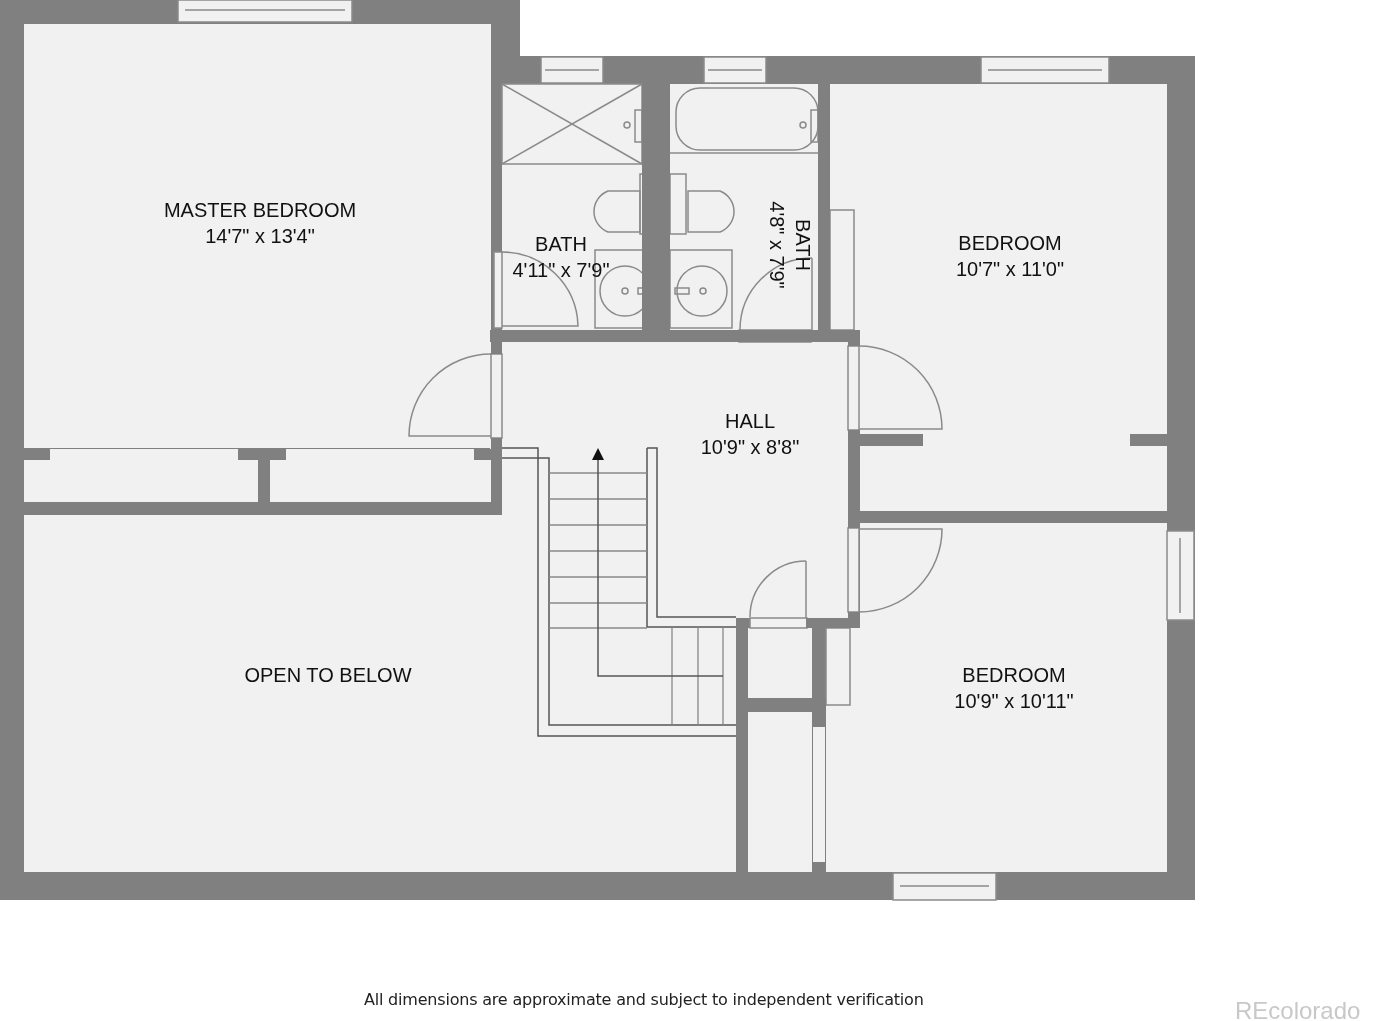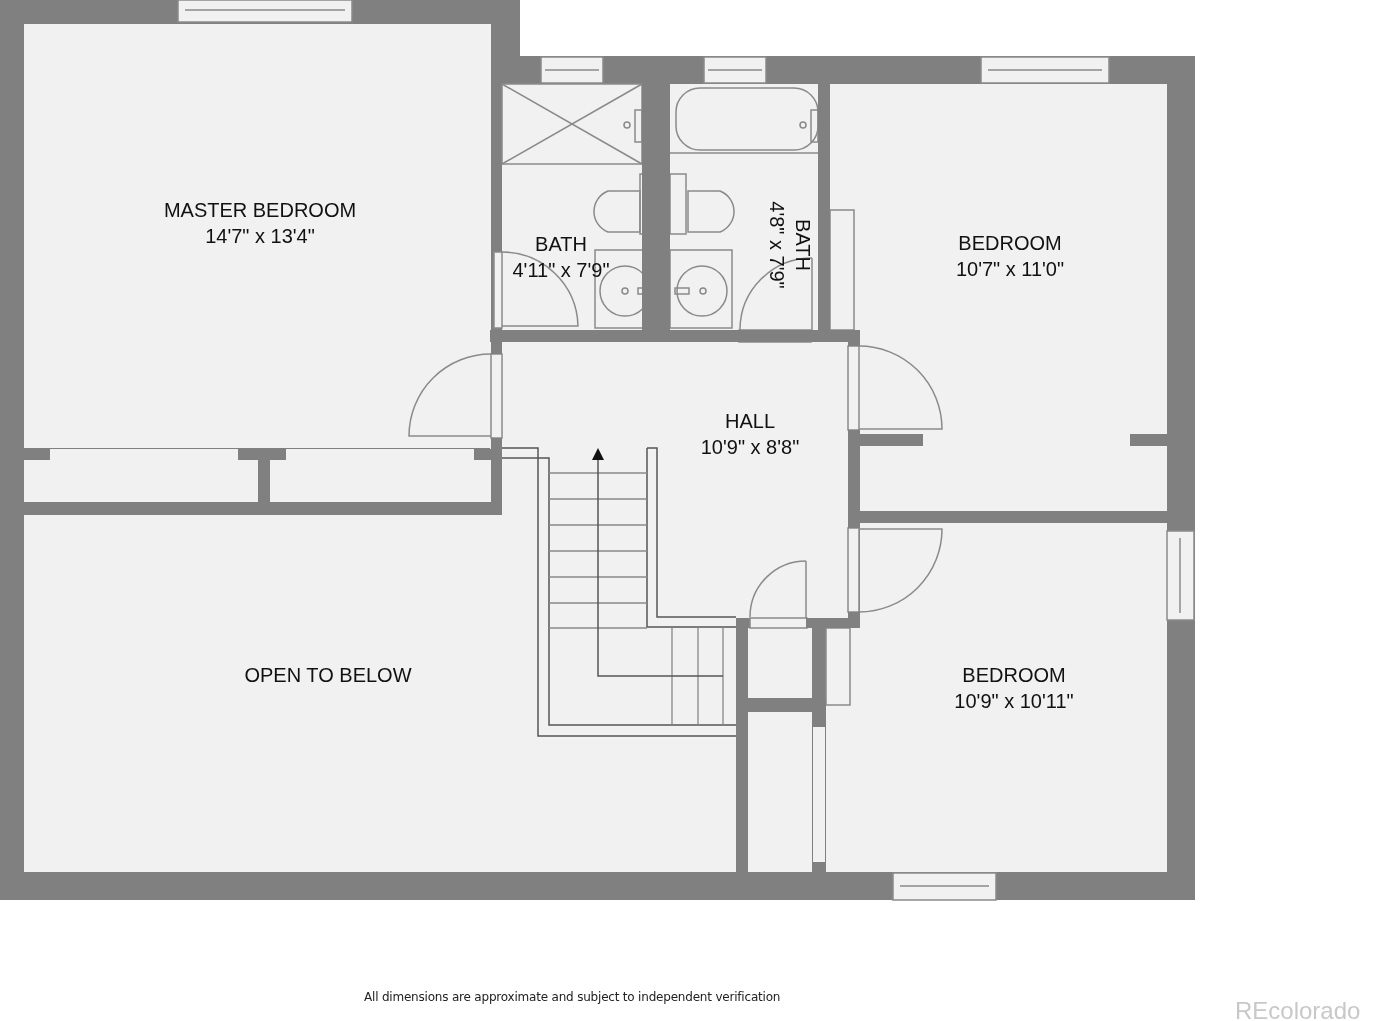--- a/index.html
+++ b/index.html
@@ -5,21 +5,21 @@
   html, body { margin: 0; padding: 0; background: #ffffff; }
   body { width: 1379px; height: 1021px; position: relative; overflow: hidden; font-family: "Liberation Sans", sans-serif; }
   #plan { position: absolute; left: 0; top: 0; }
   .wall { fill: #808080; }
   .floor { fill: #f1f1f1; }
   .fix { fill: none; stroke: #8a8a8a; stroke-width: 1.5; }
   .fixw { fill: #f1f1f1; stroke: #8a8a8a; stroke-width: 1.5; }
   .stair { fill: none; stroke: #555; stroke-width: 1.5; }
   .stair-thin { fill: none; stroke: #888; stroke-width: 1.3; }
   .room-label { font-family: "Liberation Sans", sans-serif; font-size: 20px; fill: #111; text-anchor: middle; }
-  .disclaimer { position: absolute; left: 364px; top: 990px; font-family: "DejaVu Sans", sans-serif; font-size: 12px; color: #222; letter-spacing: -0.2px; text-align: right; }
+  .disclaimer { position: absolute; left: 364px; top: 990px; font-family: "DejaVu Sans", sans-serif; font-size: 16px; color: #222; letter-spacing: -0.2px; text-align: right; }
   .watermark { position: absolute; left: 1235px; top: 997px; font-family: "Liberation Sans", sans-serif; font-size: 24px; color: #c8c8c8; white-space: nowrap; }
 </style>
 </head>
 <body>
 
 <svg id="plan" width="1379" height="1021" viewBox="0 0 1379 1021" xmlns="http://www.w3.org/2000/svg">
 
   <g>
     <rect class="wall" x="0" y="0" width="520" height="900"></rect>
     <rect class="wall" x="490" y="56" width="705" height="844"></rect>

